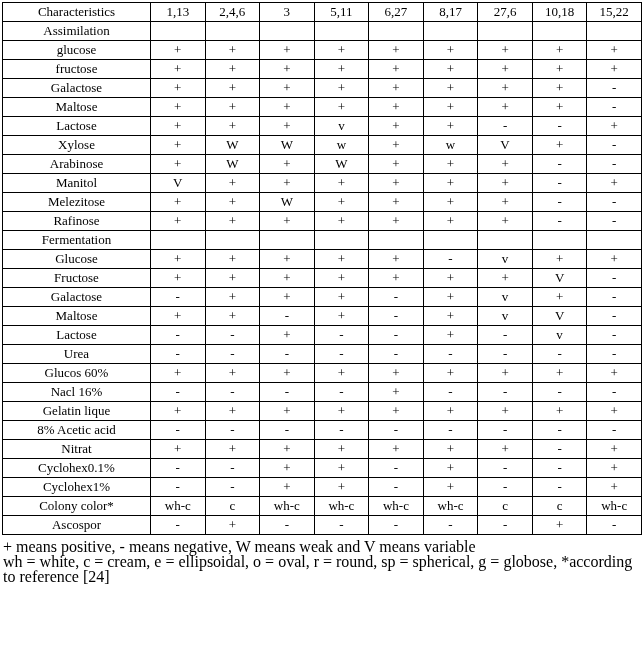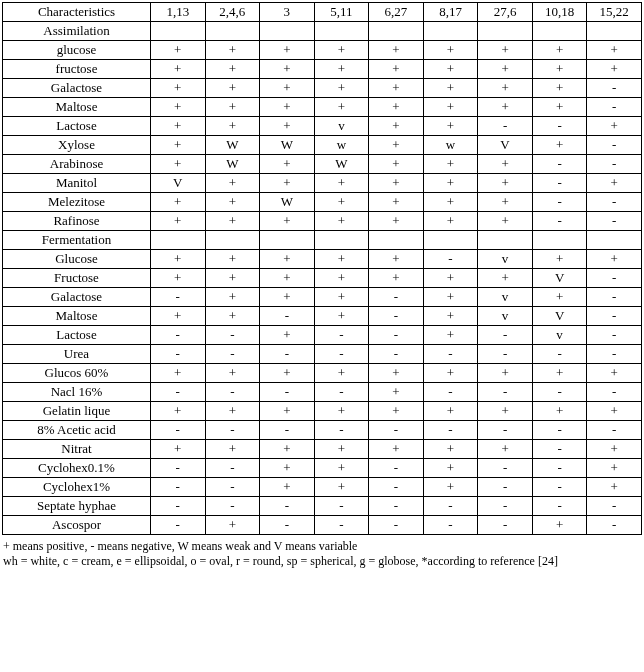--- a/index.html
+++ b/index.html
@@ -36,21 +36,21 @@
     padding: 0 1px;
     overflow: hidden;
     white-space: nowrap;
   }
   .footnotes {
     margin-top: 4px;
     margin-left: 1px;
   }
   .footnotes p {
     margin: 0;
-    font-size: 12px;
+    font-size: 16px;
     line-height: 15px;
     text-align: left;
   }
 </style>
 </head>
 <body>
 
 <div class="page">
 
   <table class="char-table">
@@ -375,30 +375,30 @@
           <td>-</td>
           <td>+</td>
           <td>+</td>
           <td>-</td>
           <td>+</td>
           <td>-</td>
           <td>-</td>
           <td>+</td>
         </tr>
         <tr>
-          <td>Septate hyphae</td>
-          <td>-</td>
-          <td>-</td>
-          <td>-</td>
-          <td>-</td>
-          <td>-</td>
-          <td>-</td>
-          <td>-</td>
-          <td>-</td>
-          <td>-</td>
+          <td>Colony color*</td>
+          <td>wh-c</td>
+          <td>c</td>
+          <td>wh-c</td>
+          <td>wh-c</td>
+          <td>wh-c</td>
+          <td>wh-c</td>
+          <td>c</td>
+          <td>c</td>
+          <td>wh-c</td>
         </tr>
         <tr>
           <td>Ascospor</td>
           <td>-</td>
           <td>+</td>
           <td>-</td>
           <td>-</td>
           <td>-</td>
           <td>-</td>
           <td>-</td>

